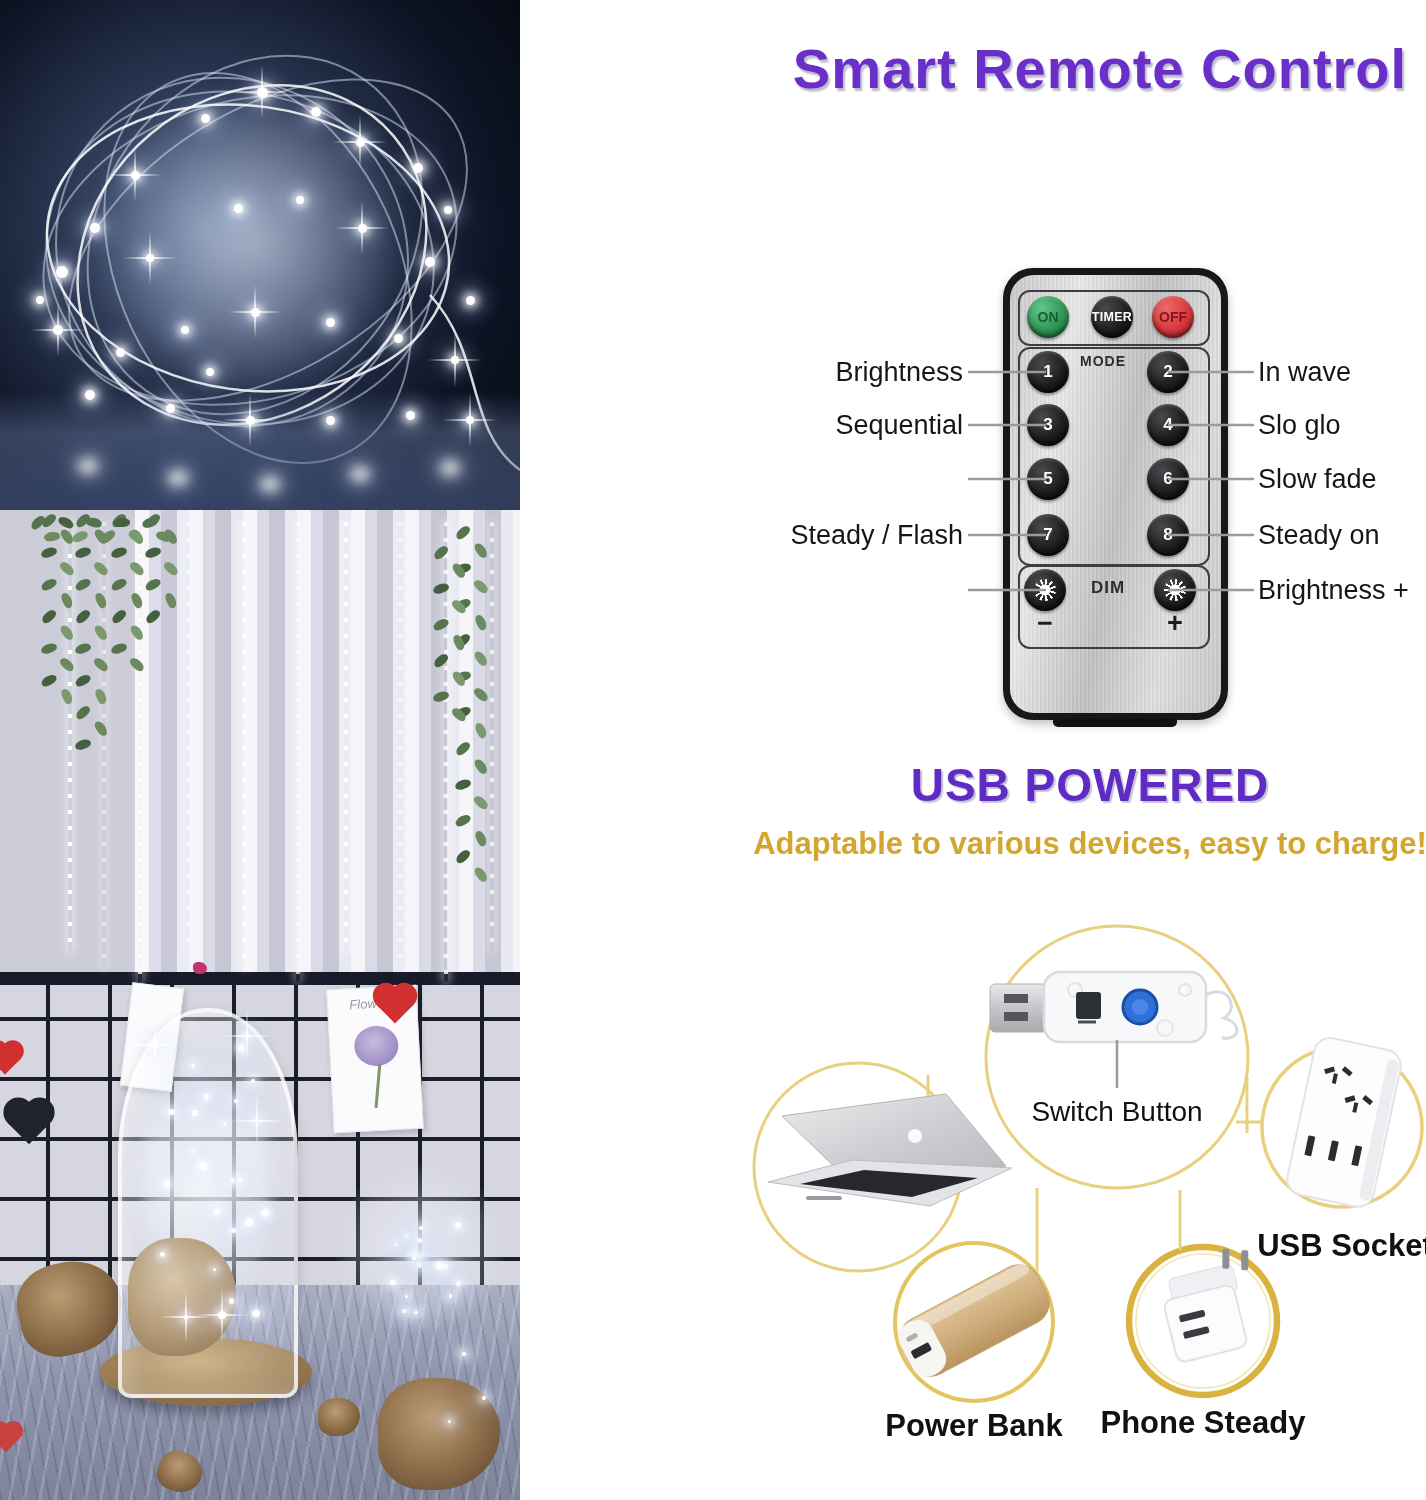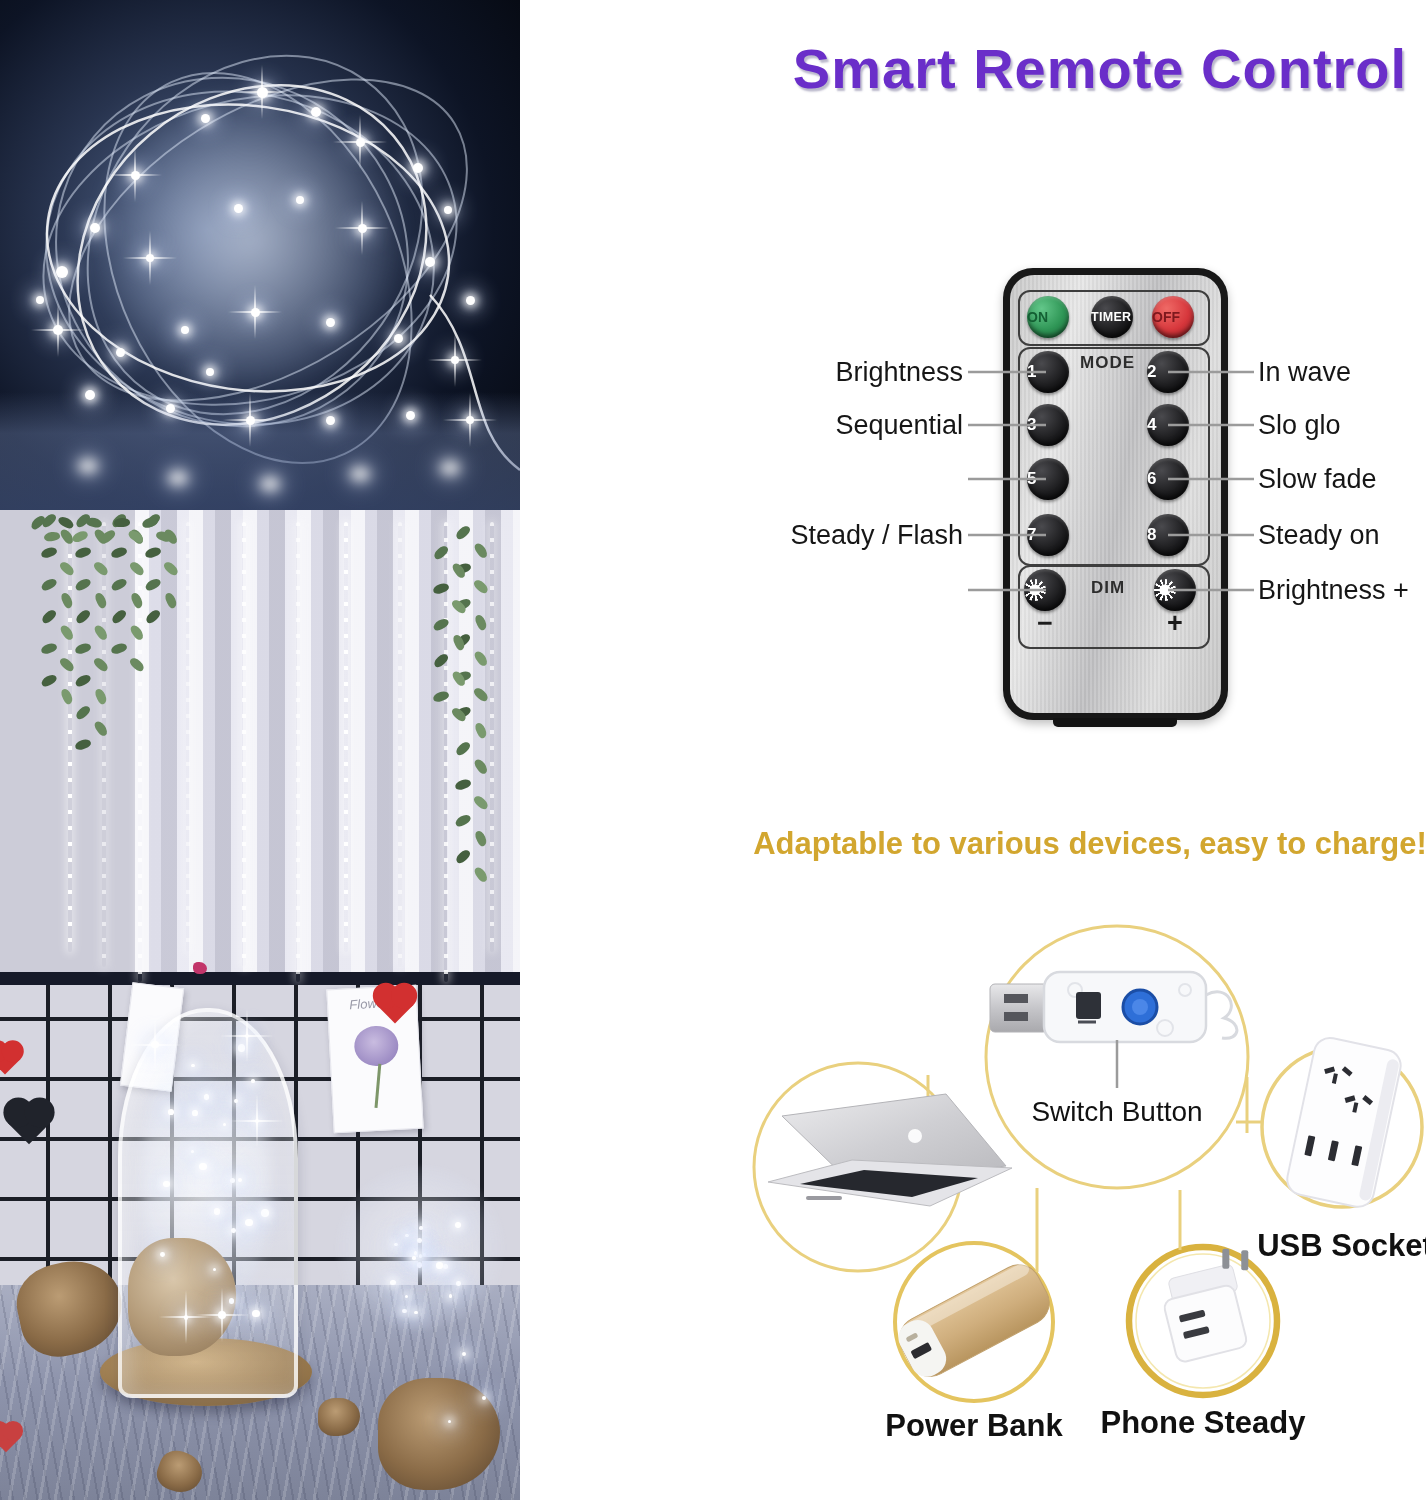--- a/index.html
+++ b/index.html
@@ -77,33 +77,33 @@
   #remote{left:1003px;top:268px;width:225px;height:452px;background:#181818;border-radius:30px;
     box-shadow:0 4px 10px rgba(0,0,0,.25);}
   #remote .face{position:absolute;inset:7px;border-radius:24px;
     background:linear-gradient(100deg,#c8c8c8 0%,#e7e7e7 25%,#c0c0c2 52%,#dedede 76%,#c6c6c6 100%);}
   #remote .face:after{content:"";position:absolute;inset:0;border-radius:24px;
     background:repeating-linear-gradient(90deg,rgba(255,255,255,.10) 0 2px,rgba(0,0,0,.03) 2px 4px);}
   #remote .sec{position:absolute;border:2px solid #3e3e3e;border-radius:12px;}
   #sec-power{left:15px;top:22px;width:188px;height:52px;}
   #sec-mode{left:15px;top:79px;width:188px;height:215px;}
   #sec-dim{left:15px;top:297px;width:188px;height:80px;}
-  .rbtn{position:absolute;width:42px;height:42px;border-radius:50%;display:flex;align-items:center;justify-content:flex-start;
+  .rbtn{position:absolute;width:42px;height:42px;border-radius:50%;display:flex;align-items:center;justify-content:center;
     font-weight:bold;color:#fff;z-index:2;
     background:radial-gradient(circle at 35% 30%,#4a4a4e,#1a1a1c 60%,#000 100%);
     box-shadow:0 2px 3px rgba(0,0,0,.4),inset 0 -3px 5px rgba(0,0,0,.55),inset 0 2px 3px rgba(255,255,255,.18);}
   .rbtn.num{font-size:17px;}
   .rbtn.on{background:radial-gradient(circle at 35% 30%,#63c78a,#2f9656 55%,#1c6e3c);color:#135f33;font-size:14px;}
   .rbtn.off{background:radial-gradient(circle at 35% 30%,#ef6a66,#d7373c 55%,#9e1f25);color:#7e181d;font-size:14px;}
   .rbtn.timer{font-size:12.5px;letter-spacing:.3px;}
   .sun{width:22px;height:22px;border-radius:50%;
     background:radial-gradient(circle at 50% 50%,#fff 0 5px,transparent 6px),
                repeating-conic-gradient(#fff 0 13deg,transparent 13deg 33deg);}
   .sectext{position:absolute;font-weight:bold;color:#2d2d2d;letter-spacing:1px;}
-  #mode-txt{left:77px;top:85px;font-size:17px;}
+  #mode-txt{left:77px;top:85px;font-size:14px;}
   #dim-txt{left:88px;top:310px;font-size:17px;}
   .pm{position:absolute;width:44px;text-align:center;font-size:27px;font-weight:bold;color:#1c1c1c;}
   #remote-tab{left:1053px;top:718px;width:124px;height:9px;background:#131313;border-radius:0 0 5px 5px;}
 
   #overlay{left:0;top:0;width:1426px;height:1500px;pointer-events:none;z-index:5;}
   .z1{z-index:1;} .z2{z-index:2;} .z3{z-index:3;} .z6{z-index:6;}
 </style>
 </head>
 <body>
 
@@ -345,20 +345,21 @@
 
   <div class="anno l abs" style="top:355px;">Brightness</div>
   <div class="anno l abs" style="top:408px;">Sequential</div>
   <div class="anno l abs" style="top:518px;">Steady / Flash</div>
   <div class="anno r abs" style="top:355px;">In wave</div>
   <div class="anno r abs" style="top:408px;">Slo glo</div>
   <div class="anno r abs" style="top:462px;">Slow fade</div>
   <div class="anno r abs" style="top:518px;">Steady on</div>
   <div class="anno r abs" style="top:573px;">Brightness +</div>
 
+  <div id="usb-title" class="abs z2">USB POWERED</div>
   <div id="usb-sub" class="abs z2">Adaptable to various devices, easy to charge!</div>
 
   <div id="switch-label" class="abs z6">Switch Button</div>
   <div class="devlabel" style="left:1245px;top:1228px;width:200px;">USB Socket</div>
   <div class="devlabel" style="left:854px;top:1408px;width:240px;">Power Bank</div>
   <div class="devlabel" style="left:1083px;top:1405px;width:240px;">Phone Steady</div>
 
   <svg id="overlay" class="abs" viewBox="0 0 1426 1500">
     <defs>
       <linearGradient id="silver" x1="0" y1="0" x2="1" y2="1">

